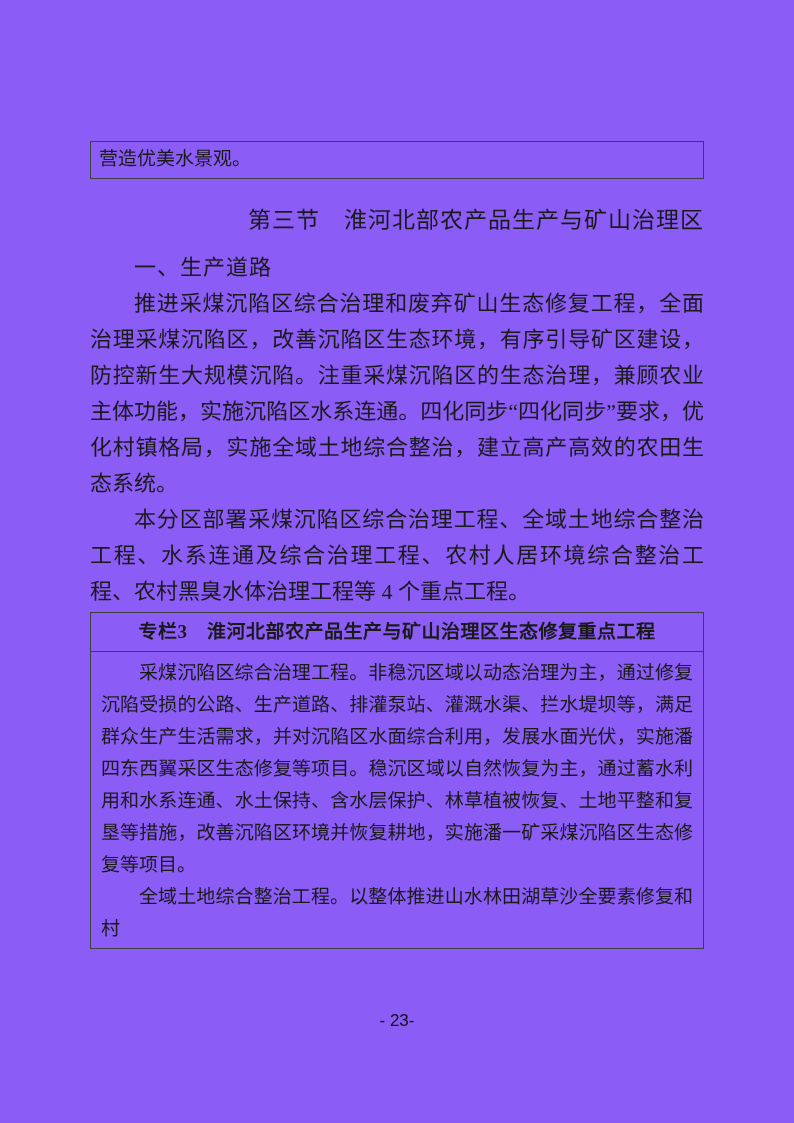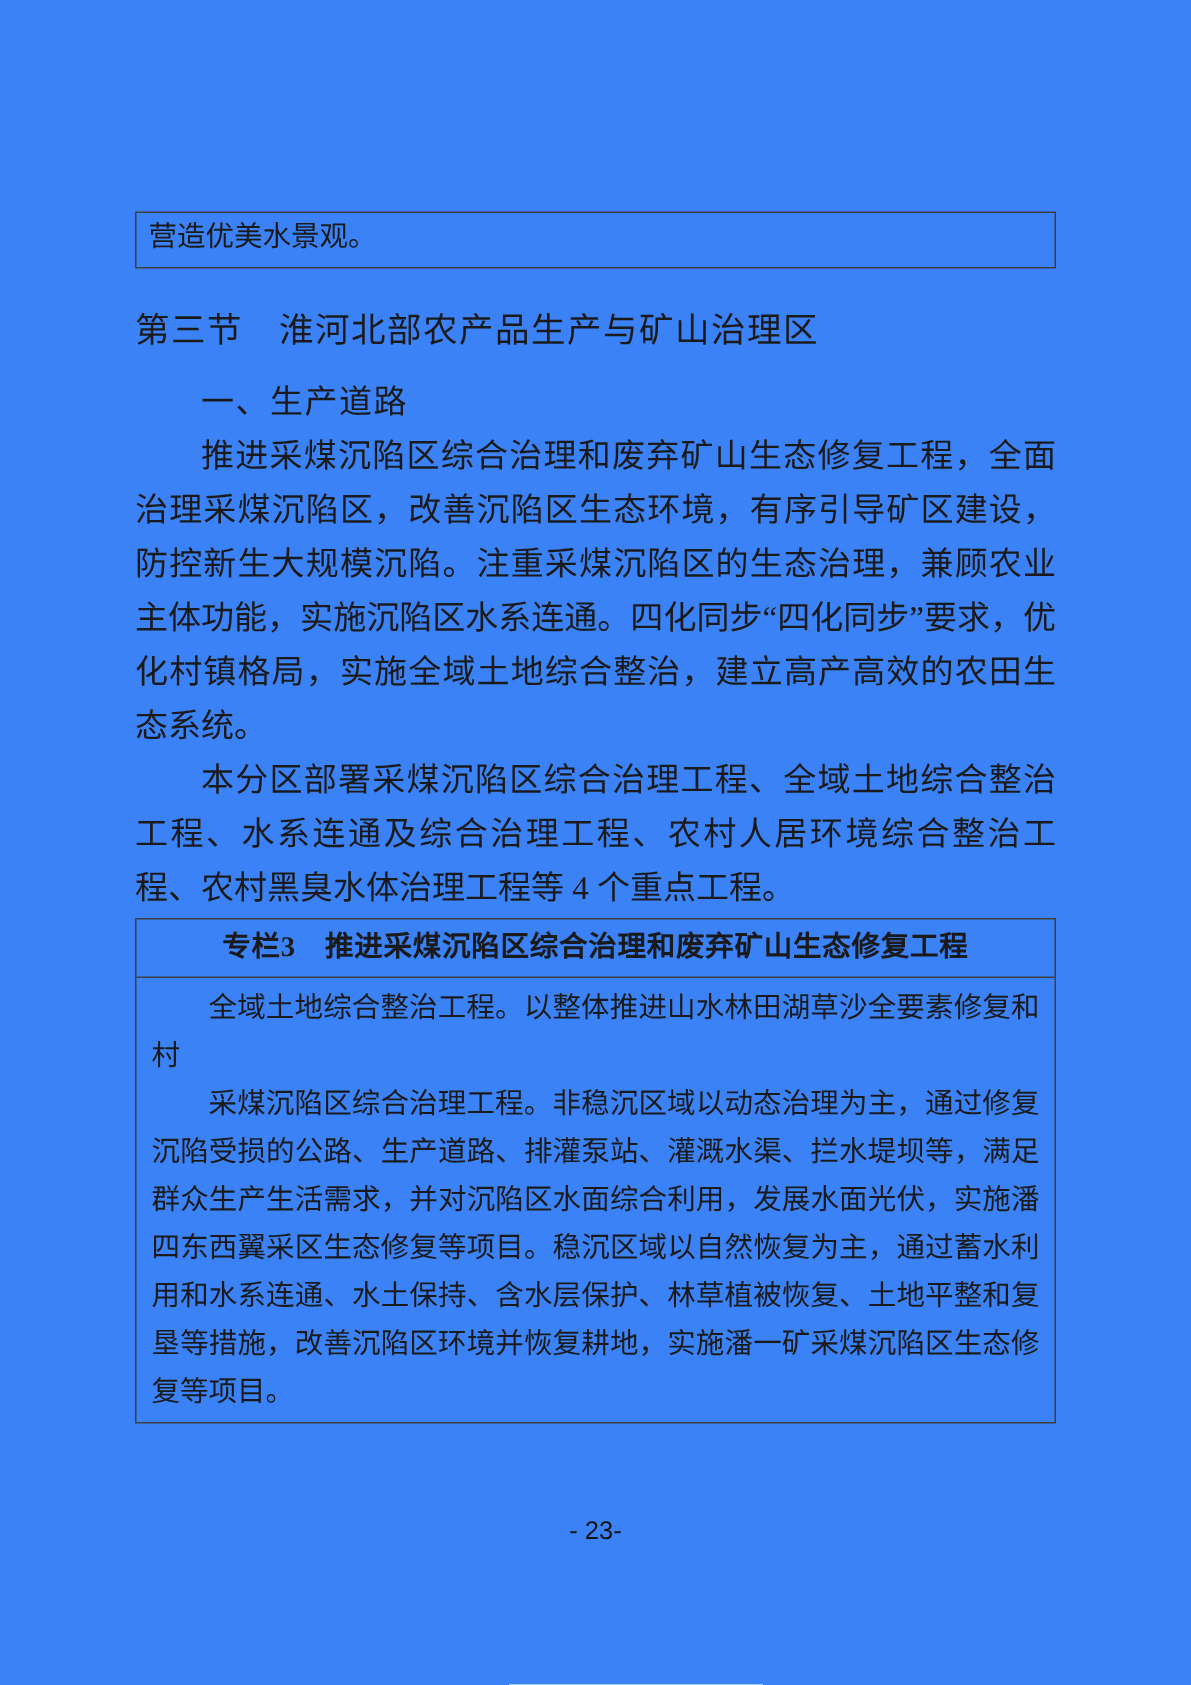--- a/index.html
+++ b/index.html
@@ -4,21 +4,21 @@
 <style>
   html, body {
     margin: 0;
     padding: 0;
     background: #ffffff;
   }
   .page {
     position: relative;
     width: 794px;
     height: 1123px;
-    background: #3b82f6;
+    background: #8b5cf6;
     overflow: hidden;
     font-family: "Liberation Serif", "DejaVu Serif", serif;
     color: #1a1a1a;
   }
   .content {
     position: absolute;
     left: 90px;
     top: 0;
     width: 614px;
   }
@@ -33,21 +33,21 @@
     text-align: justify;
   }
   .cont-box p { margin: 0; }
   .p-indent { text-indent: 2em; }
 
   
   .section-heading {
     margin-top: 26px;
     font-size: 23px;
     line-height: 32px;
-    text-align: left;
+    text-align: right;
     font-weight: 500;
     letter-spacing: 1px;
   }
 
   
   .body-block {
     margin-top: 13px;
     font-size: 22px;
     line-height: 36px;
     text-align: justify;
@@ -101,23 +101,23 @@
 
     <div class="section-heading">第三节　淮河北部农产品生产与矿山治理区</div>
 
     <div class="body-block">
       <p class="sub-heading">一、生产道路</p>
       <p>推进采煤沉陷区综合治理和废弃矿山生态修复工程，全面治理采煤沉陷区，改善沉陷区生态环境，有序引导矿区建设，防控新生大规模沉陷。注重采煤沉陷区的生态治理，兼顾农业主体功能，实施沉陷区水系连通。四化同步“四化同步”要求，优化村镇格局，实施全域土地综合整治，建立高产高效的农田生态系统。</p>
       <p>本分区部署采煤沉陷区综合治理工程、全域土地综合整治工程、水系连通及综合治理工程、农村人居环境综合整治工程、农村黑臭水体治理工程等 4 个重点工程。</p>
     </div>
 
     <div class="feature-box">
-      <div class="feature-box-title">专栏3　推进采煤沉陷区综合治理和废弃矿山生态修复工程</div>
+      <div class="feature-box-title">专栏3　淮河北部农产品生产与矿山治理区生态修复重点工程</div>
       <div class="feature-box-body">
+        <p>采煤沉陷区综合治理工程。非稳沉区域以动态治理为主，通过修复沉陷受损的公路、生产道路、排灌泵站、灌溉水渠、拦水堤坝等，满足群众生产生活需求，并对沉陷区水面综合利用，发展水面光伏，实施潘四东西翼采区生态修复等项目。稳沉区域以自然恢复为主，通过蓄水利用和水系连通、水土保持、含水层保护、林草植被恢复、土地平整和复垦等措施，改善沉陷区环境并恢复耕地，实施潘一矿采煤沉陷区生态修复等项目。</p>
         <p>全域土地综合整治工程。以整体推进山水林田湖草沙全要素修复和村</p>
-        <p>采煤沉陷区综合治理工程。非稳沉区域以动态治理为主，通过修复沉陷受损的公路、生产道路、排灌泵站、灌溉水渠、拦水堤坝等，满足群众生产生活需求，并对沉陷区水面综合利用，发展水面光伏，实施潘四东西翼采区生态修复等项目。稳沉区域以自然恢复为主，通过蓄水利用和水系连通、水土保持、含水层保护、林草植被恢复、土地平整和复垦等措施，改善沉陷区环境并恢复耕地，实施潘一矿采煤沉陷区生态修复等项目。</p>
       </div>
     </div>
 
   </div>
 
   <div class="page-number">- 23-</div>
 </div>
 
 </body></html>

